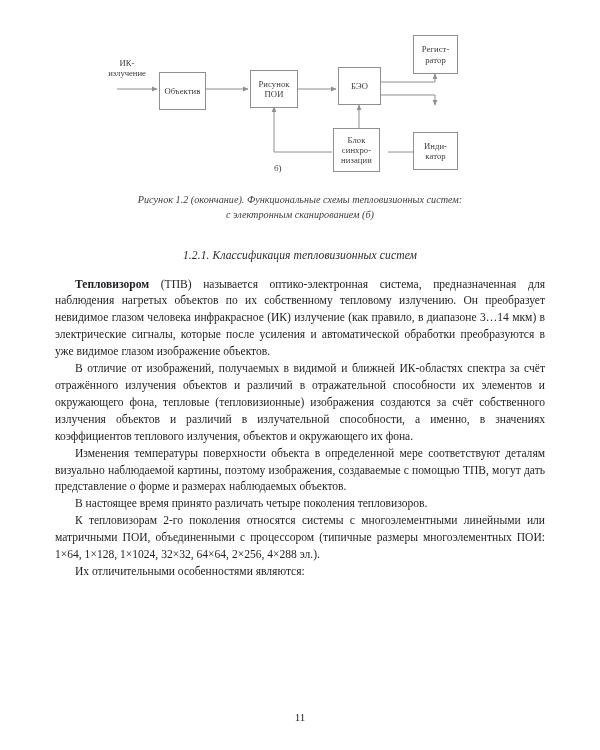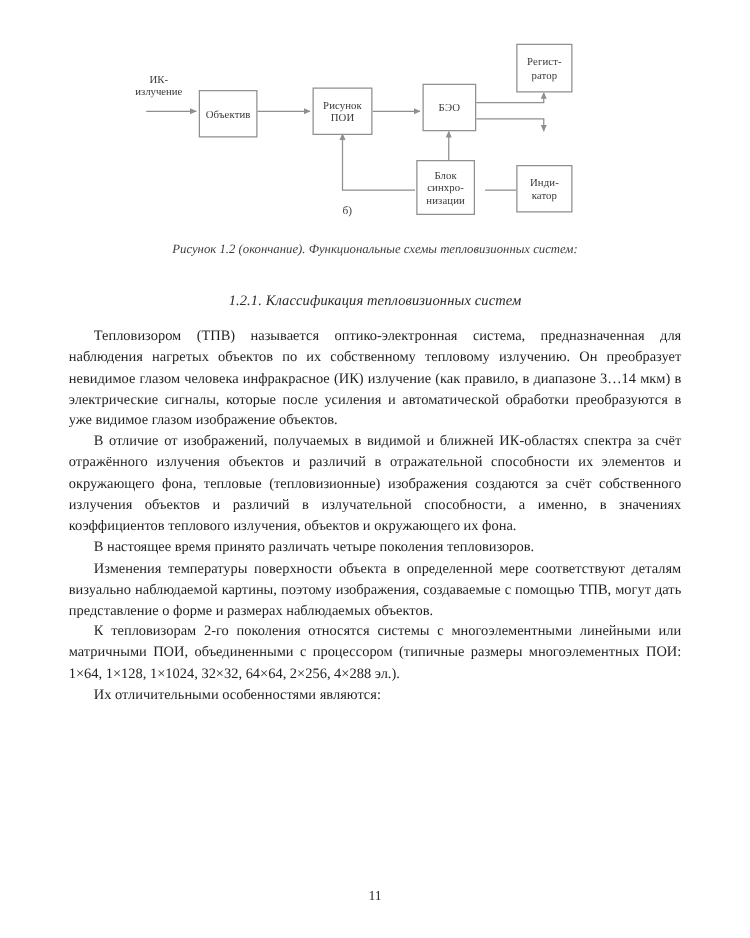--- a/index.html
+++ b/index.html
@@ -100,21 +100,21 @@
     hyphens: manual;
   }
   p.bullet {
     margin: 0;
     text-indent: 20px;
     font-size: 11.55px;
     line-height: 1.465;
     color: #1f1f23;
     text-align: left;
   }
-  .lead { font-weight: normal; }
+  .lead { font-weight: bold; }
 
   
   .page-number {
     position: absolute;
     left: 0;
     right: 0;
     bottom: 27px;
     text-align: center;
     font-size: 11px;
     color: #2a2a2e;
@@ -193,34 +193,35 @@
         <span>синхро-</span><br>
         <span>низации</span>
       </div>
     </div>
 
     <div class="sub-label" style="left:274px; top:163px;">б)</div>
   </div>
 
   <div class="caption">
     <span class="caption-line">Рисунок 1.2 (окончание). Функциональные схемы тепловизионных систем:</span>
+    <span class="caption-line">с электронным сканированием (б)</span>
   </div>
 
   <div class="section-heading">1.2.1. Классификация тепловизионных систем</div>
 
   <div class="body">
 
     <p class="para"><span class="lead">Тепловизором</span><span> (ТПВ) называется оптико-электронная система, предназначенная для наблюдения нагретых объектов по их собственному тепловому излучению. Он преобразует невидимое глазом человека инфракрасное (ИК) излучение (как правило, в диапазоне 3…14 мкм) в электрические сигналы, которые после усиления и автоматической обработки преобразуются в уже видимое глазом изображение объектов.</span></p>
 
     <p class="para">В отличие от изображений, получаемых в видимой и ближней ИК-областях спектра за счёт отражённого излучения объектов и различий в отражательной способности их элементов и окружающего фона, тепловые (тепловизионные) изображения создаются за счёт собственного излучения объектов и различий в излучательной способности, а именно, в значениях коэффициентов теплового излучения, объектов и окружающего их фона.</p>
 
+    <p class="para">Изменения температуры поверхности объекта в определенной мере соответствуют деталям визуально наблюдаемой картины, поэтому изображения, создаваемые с помощью ТПВ, могут дать представление о форме и размерах наблюдаемых объектов.</p>
+
     <p class="para">В настоящее время принято различать четыре поколения тепловизоров.</p>
 
-    <p class="para">Изменения температуры поверхности объекта в определенной мере соответствуют деталям визуально наблюдаемой картины, поэтому изображения, создаваемые с помощью ТПВ, могут дать представление о форме и размерах наблюдаемых объектов.</p>
-
 
     <p class="para">К тепловизорам 2-го поколения относятся системы с многоэлементными линейными или матричными ПОИ, объединенными с процессором (типичные размеры многоэлементных ПОИ: 1×64, 1×128, 1×1024, 32×32, 64×64, 2×256, 4×288 эл.).</p>
 
     <p class="para">Их отличительными особенностями являются:</p>
 
   </div>
 
   <div class="page-number">11</div>
 
 </div>

